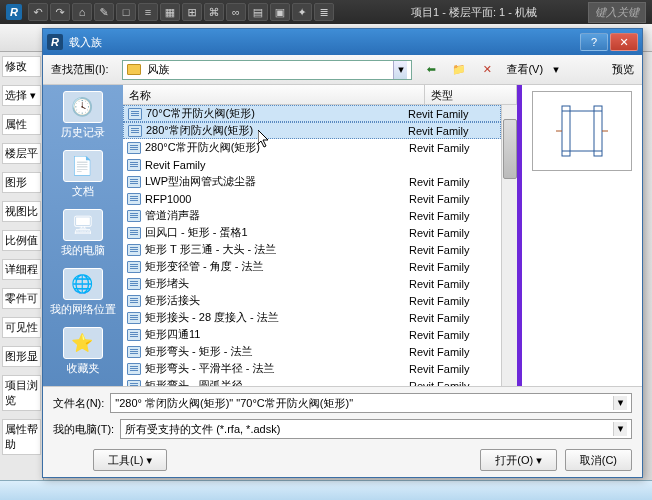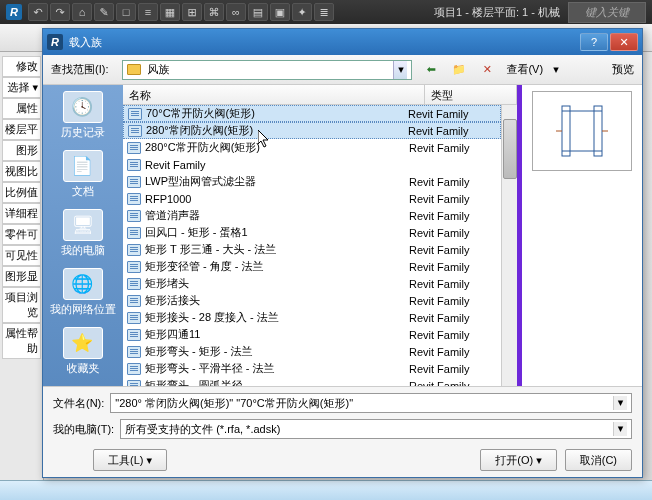--- a/index.html
+++ b/index.html
@@ -5,26 +5,26 @@
 * { margin:0; padding:0; box-sizing:border-box; font-family:"Microsoft YaHei",SimSun,sans-serif; font-size:11px; }
 body { background:#c8c8c8; width:652px; height:500px; overflow:hidden; position:relative; }
 
 
 .app-bg { position:absolute; inset:0; background:linear-gradient(#e8e8e8,#d8d8d8); }
 .app-titlebar { height:24px; background:linear-gradient(#3a3a3a,#2a2a2a); display:flex; align-items:center; padding:0 6px; color:#eee; }
 .app-titlebar .r-logo { width:16px; height:16px; background:#1a6baa; border-radius:2px; display:flex; align-items:center; justify-content:center; color:#fff; font-weight:bold; font-style:italic; }
 .app-qat { margin-left:6px; display:flex; gap:2px; }
 .app-qat .qbtn { width:20px; height:18px; background:#444; border:1px solid #555; border-radius:2px; display:flex; align-items:center; justify-content:center; color:#ccc; }
 .app-title-center { margin-left:auto; margin-right:8px; color:#ddd; }
-.app-title-right { background:#555; border:1px solid #666; padding:2px 16px; color:#aaa; font-style:italic; }
+.app-title-right { background:#555; border:1px solid #666; padding:2px 6px; color:#aaa; font-style:italic;margin-left:43px; }
 
 .app-ribbon { height:28px; background:linear-gradient(#f5f5f5,#e0e0e0); border-bottom:1px solid #aaa; }
 .app-body { display:flex; height:calc(500px - 24px - 28px); }
 .left-panel { width:44px; background:#e8e8e8; border-right:1px solid #aaa; padding:4px 2px; font-size:10px; }
-.left-panel div { padding:2px; border:1px solid #ccc; background:#fff; text-align:right; }
+.left-panel div { margin-bottom:8px; padding:2px; border:1px solid #ccc; background:#fff; text-align:left; }
 .status { position:absolute; bottom:0; left:0; right:0; height:20px; background:linear-gradient(#dceefb,#b8d9f0); border-top:1px solid #8ab; }
 
 
 .dialog { position:absolute; left:42px; top:28px; width:601px; height:450px; background:#fff; border:1px solid #3a6ea5; box-shadow:2px 2px 8px rgba(0,0,0,.3); display:flex; flex-direction:column; }
 .dlg-title { height:26px; background:linear-gradient(#3f8dd6,#2a6fb8); display:flex; align-items:center; padding:0 4px; color:#fff; }
 .dlg-title .r-logo2 { width:16px; height:16px; background:#1a4a7a; border-radius:2px; display:flex; align-items:center; justify-content:center; font-weight:bold; font-style:italic; }
 .dlg-title .ttxt { margin-left:6px; }
 .win-btns { margin-left:auto; display:flex; }
 .win-btn { width:28px; height:18px; display:flex; align-items:center; justify-content:center; border:1px solid rgba(255,255,255,.3); margin-left:2px; background:linear-gradient(#5aa0de,#3a7ec0); border-radius:2px; }
 .win-btn.close { background:linear-gradient(#e06050,#c04030); }

